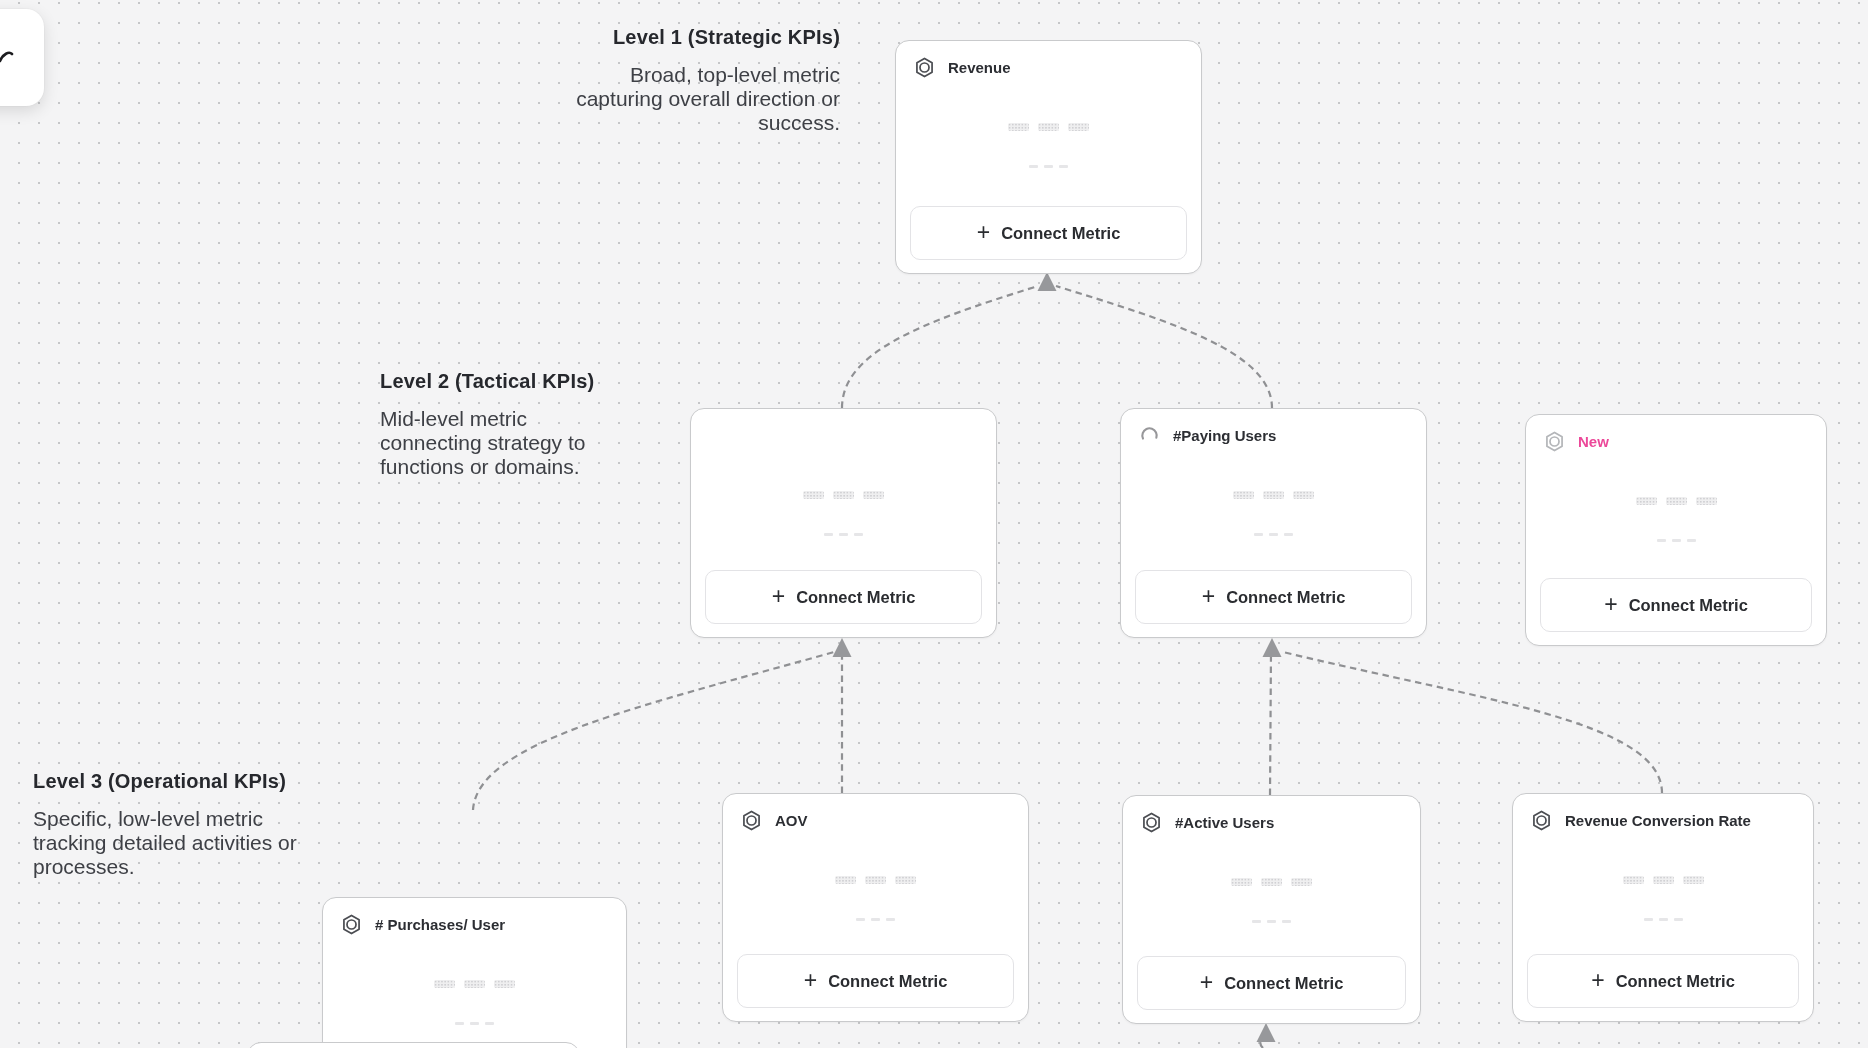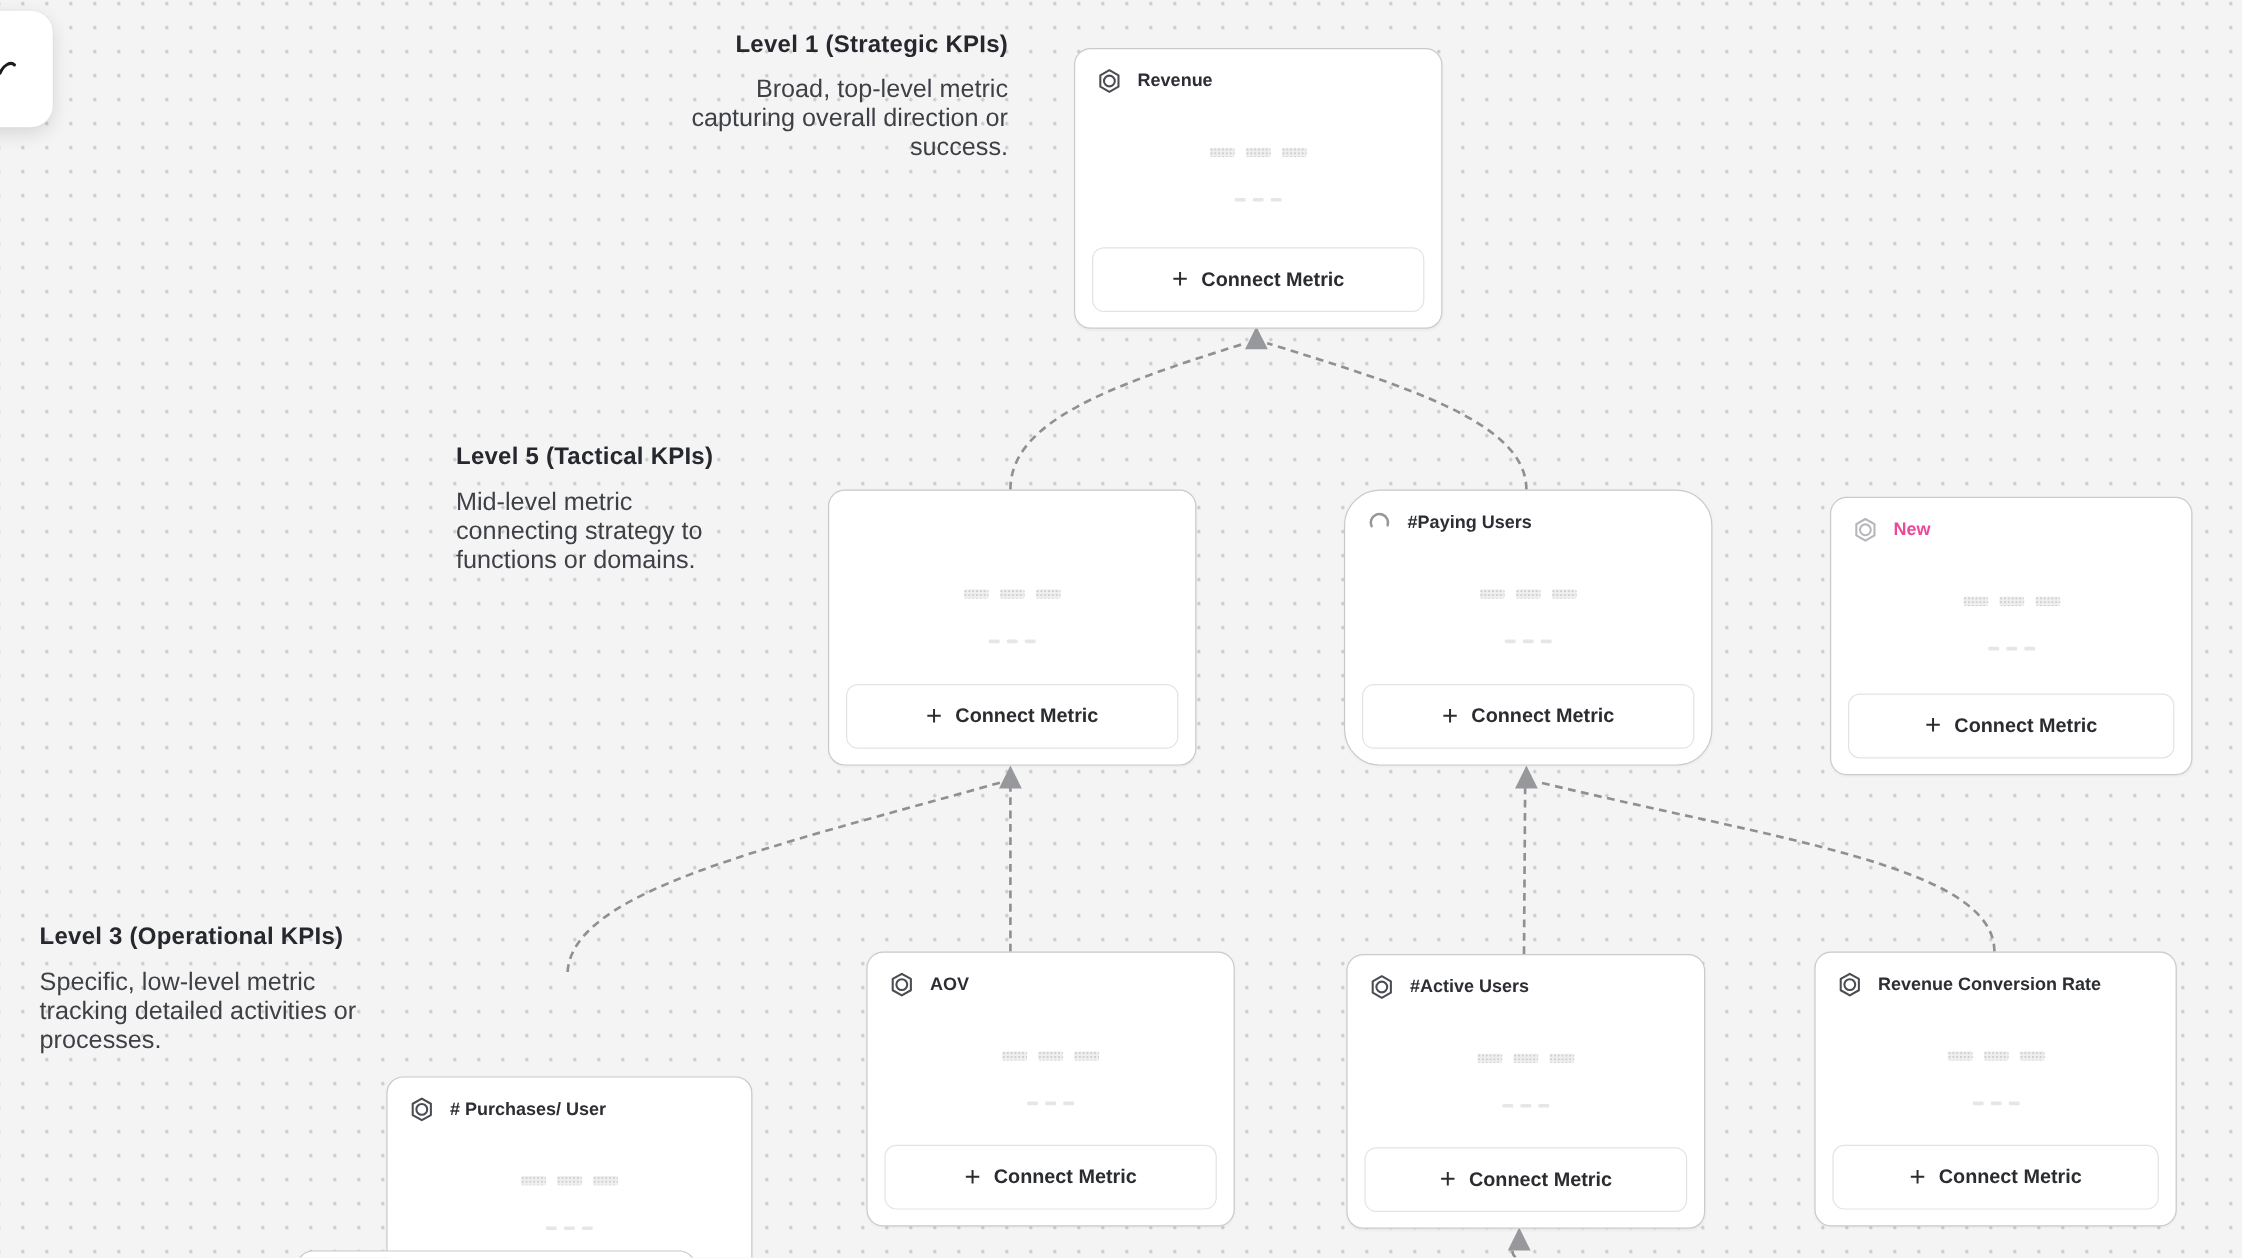--- a/index.html
+++ b/index.html
@@ -53,21 +53,21 @@
     background:#fff;border:1.4px solid #e3e3e6;border-radius:10px;
     display:flex;align-items:center;justify-content:center;gap:11px;
     font-family:"Liberation Sans", sans-serif;
     font-size:16.5px;font-weight:700;color:#2a2c30;cursor:pointer;padding:0;
   }
   .plus-glyph{font-size:23px;font-weight:400;line-height:1;margin-top:-2px;color:#2a2c30;}
 
   
   #card-revenue{left:895px;top:40px;width:305px;height:232px;}
   #card-arpu{left:690px;top:408px;width:305px;height:228px;}
-  #card-paying-users{left:1120px;top:408px;width:305px;height:228px;border-radius:30px;}
+  #card-paying-users{left:1120px;top:408px;width:305px;height:228px;}
   #card-new{left:1525px;top:414px;width:300px;height:230px;}
   #card-purchases-per-user{left:322px;top:858px;width:303px;height:227px;margin-top:39px;}
   #card-aov{left:690px;top:793px;width:305px;height:227px;margin-left:32px;}
   #card-active-users{left:1122px;top:795px;width:297px;height:227px;}
   #card-pcr{left:1512px;top:793px;width:300px;height:227px;}
   #card-partial{left:247px;top:1042px;width:331px;height:30px;border-radius:14px 14px 0 0;}
 
   
   #tool-panel{
     position:absolute;z-index:4;left:-30px;top:9px;width:74px;height:97px;
@@ -99,21 +99,21 @@
 
     <path class="edge" d="M 1263 1048 C 1258 1043, 1261 1040, 1266 1039"></path>
     <path class="arrowhead" d="M 1266 1023 L 1256.5 1042 L 1275.5 1042 Z"></path>
   </svg>
 
   <section class="level" id="level-1">
     <h2>Level 1 (Strategic KPIs)</h2>
     <p>Broad, top-level metric capturing overall direction or success.</p>
   </section>
   <section class="level" id="level-2">
-    <h2>Level 5 (Tactical KPIs)</h2>
+    <h2>Level 2 (Tactical KPIs)</h2>
     <p>Mid-level metric connecting strategy to functions or domains.</p>
   </section>
   <section class="level" id="level-3">
     <h2>Level 3 (Operational KPIs)</h2>
     <p>Specific, low-level metric tracking detailed activities or processes.</p>
   </section>
 
   <article class="card" id="card-revenue">
     <div class="card-head">
       <svg class="metric-icon" width="23" height="23" viewBox="0 0 24 24">

